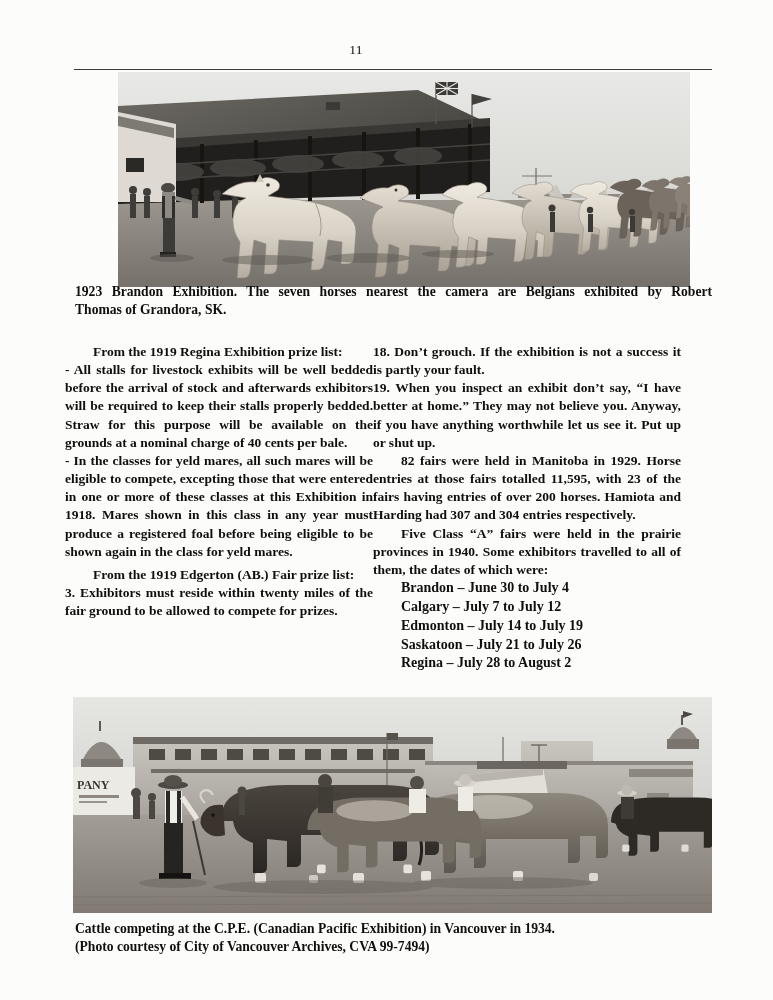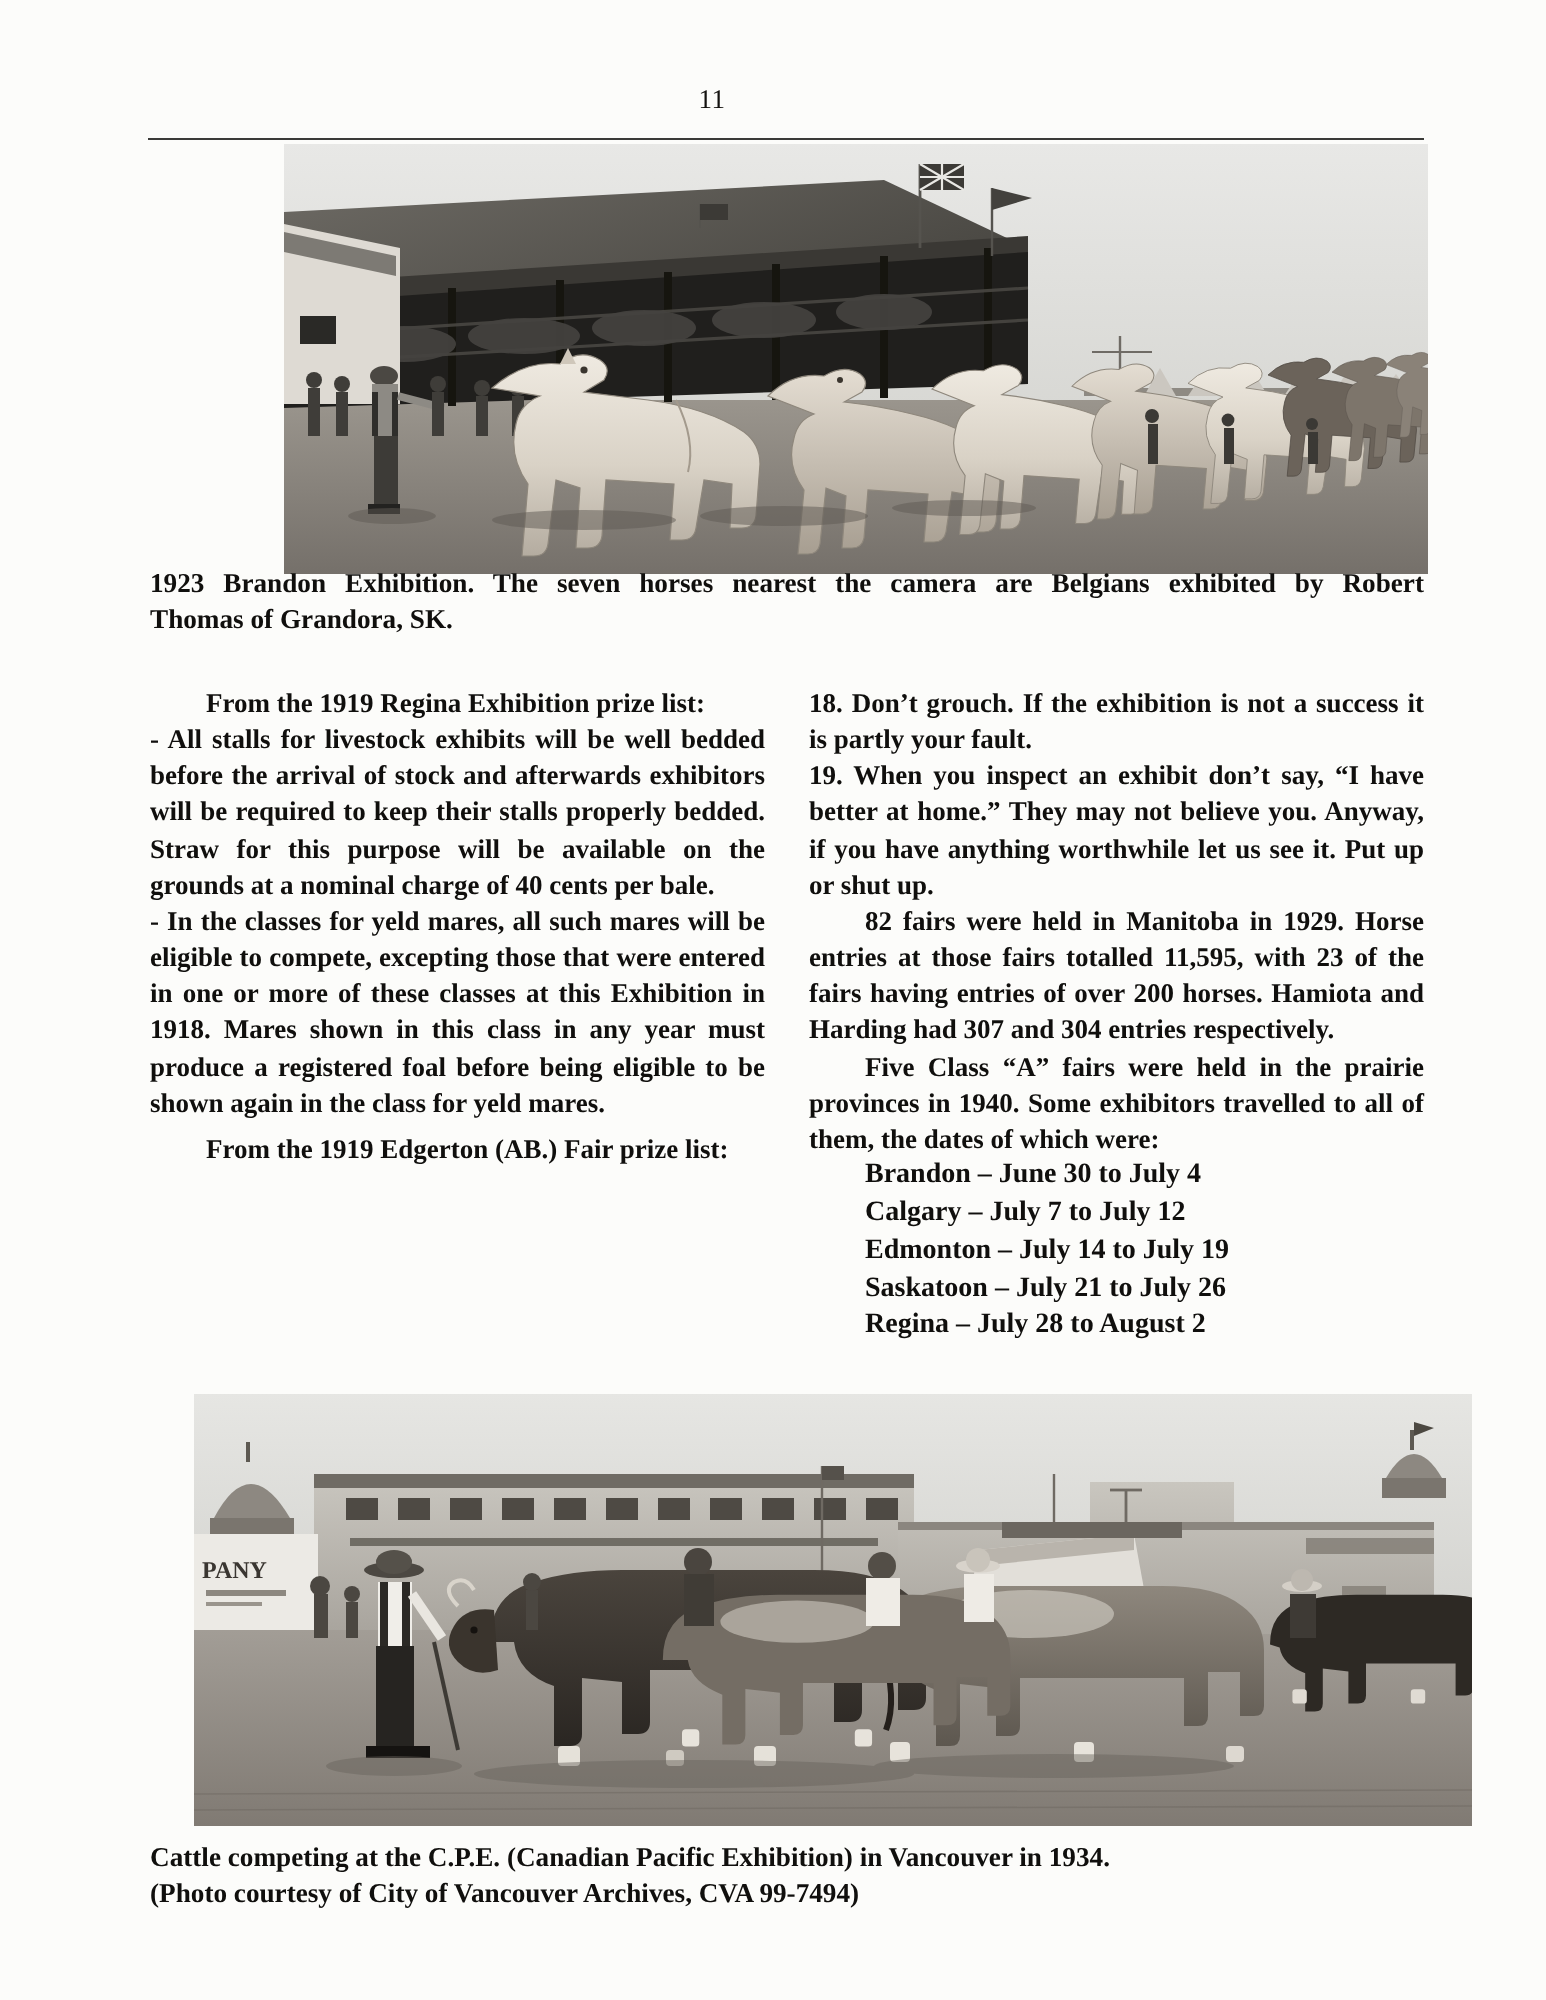--- a/index.html
+++ b/index.html
@@ -40,21 +40,20 @@
     width: 638px;
     height: 1px;
     background: #3a3a38;
   }
 
   
   .photo {
     position: absolute;
     overflow: hidden;
     background: #cfcfcb;
-    margin-left: 24px;
   }
   .photo svg { display: block; }
 
   #photo-top {
     left: 118px;
     top: 72px;
     width: 572px;
     height: 215px;
   }
   #photo-bottom {
@@ -92,25 +91,24 @@
     width: 637px;
   }
   #caption-bottom .line2 {
     text-align: left;
     padding-right: 2px;
   }
 
   
   .columns {
     position: absolute;
-    left: 75px;
+    left: 65px;
     top: 343px;
     width: 637px;
     display: flex;
-    gap: 22px;
   }
   .col {
     width: 308px;
   }
   .col p {
     margin: 0;
     font-weight: bold;
     font-size: 13.5px;
     line-height: 1.345;
     color: #100f0d;
@@ -318,20 +316,21 @@
     </div>
   </div>
 
   <div class="columns">
 
     <div class="col">
       <p class="indent">From the 1919 Regina Exhibition prize list:</p>
       <p>- All stalls for livestock exhibits will be well bedded before the arrival of stock and afterwards exhibitors will be required to keep their stalls properly bedded. Straw for this purpose will be available on the grounds at a nominal charge of 40 cents per bale.</p>
       <p>- In the classes for yeld mares, all such mares will be eligible to compete, excepting those that were entered in one or more of these classes at this Exhibition in 1918. Mares shown in this class in any year must produce a registered foal before being eligible to be shown again in the class for yeld mares.</p>
       <p class="indent gap-before">From the 1919 Edgerton (AB.) Fair prize list:</p>
+      <p>3. Exhibitors must reside within twenty miles of the fair ground to be allowed to compete for prizes.</p>
     </div>
 
     <div class="col">
       <p>18. Don’t grouch. If the exhibition is not a success it is partly your fault.</p>
       <p>19. When you inspect an exhibit don’t say, “I have better at home.” They may not believe you. Anyway, if you have anything worthwhile let us see it. Put up or shut up.</p>
       <p class="indent">82 fairs were held in Manitoba in 1929. Horse entries at those fairs totalled 11,595, with 23 of the fairs having entries of over 200 horses. Hamiota and Harding had 307 and 304 entries respectively.</p>
       <p class="indent">Five Class “A” fairs were held in the prairie provinces in 1940. Some exhibitors travelled to all of them, the dates of which were:</p>
       <ul class="datelist">
         <li>Brandon – June 30 to July 4</li>
         <li>Calgary – July 7 to July 12</li>

